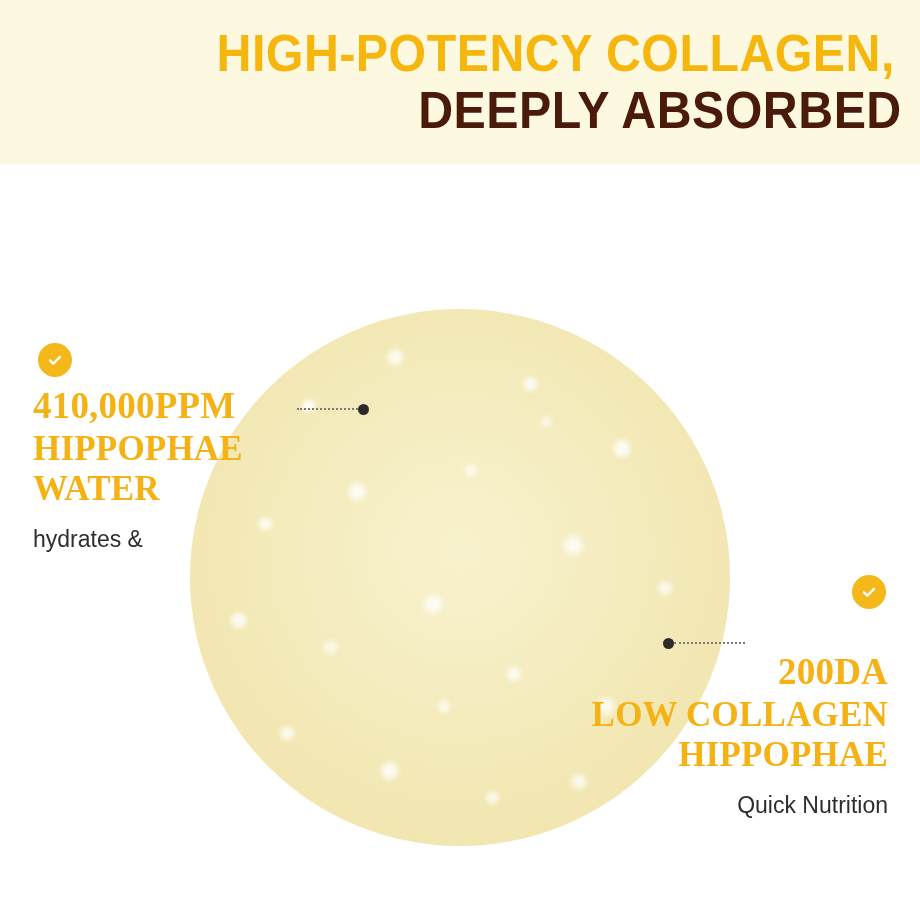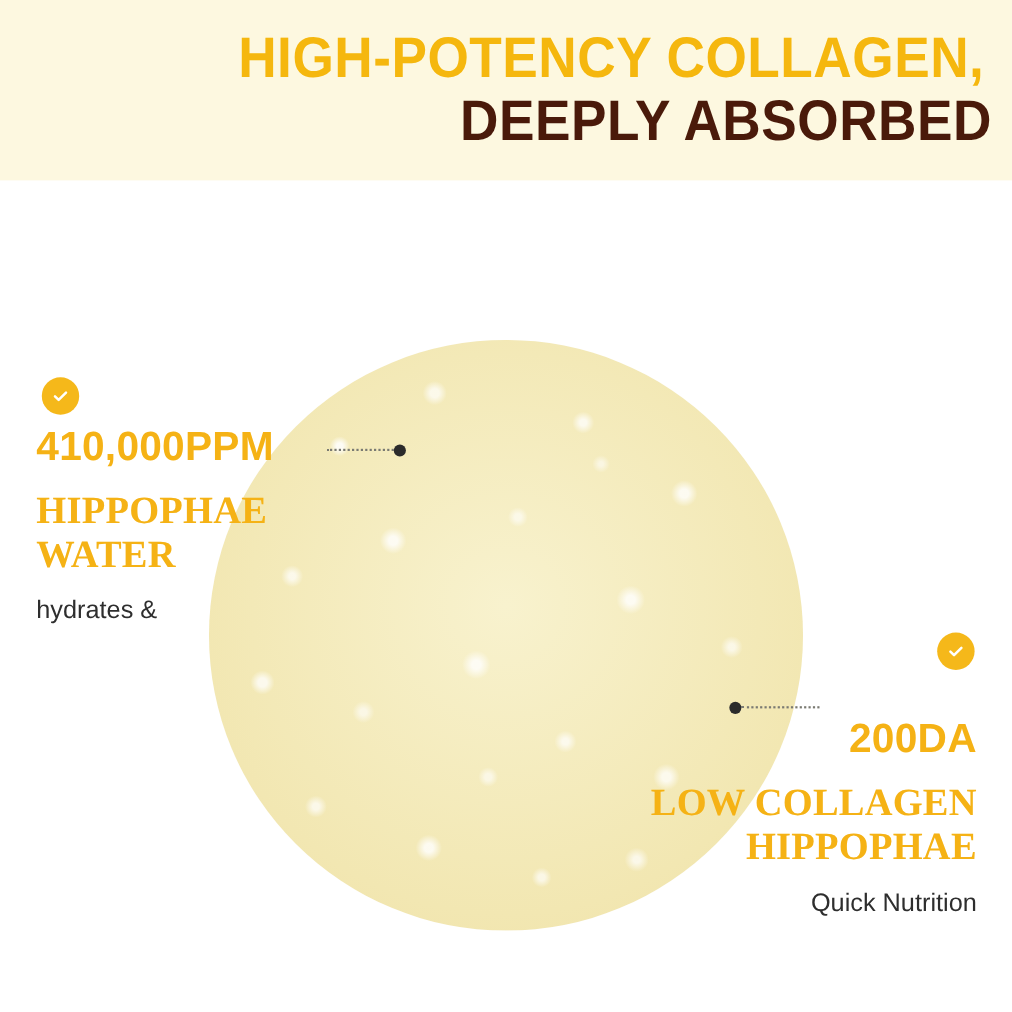--- a/index.html
+++ b/index.html
@@ -103,36 +103,36 @@
   .badge-right { left: 852px; top: 575px; }
 
   
   .callout {
     position: absolute;
   }
   .callout-left  { left: 33px; top: 386px; text-align: left;  width: 300px; }
   .callout-right { left: 538px; top: 652px; text-align: right; width: 350px; }
 
   .callout-amount {
-    font-family: Liberation Sans, sans-serif;
+    font-family: Liberation Serif, serif;
     font-weight: 700;
     font-size: 37px;
     color: #F5B215;
     line-height: 1.06;
     letter-spacing: 0.2px;
     white-space: nowrap;
   }
   .callout-name {
     font-family: "Liberation Serif", serif;
     font-weight: 700;
     font-size: 35px;
     color: #F5B215;
     line-height: 1.13;
     letter-spacing: 0.2px;
-    margin-top: 19px;
+    margin-top: 4px;
   }
   .callout-name span { display: block; white-space: nowrap; }
   .callout-desc {
     font-family: "Liberation Sans", sans-serif;
     font-weight: 400;
     font-size: 23px;
     color: #2E2E2E;
     line-height: 1.38;
     margin-top: 16px;
   }

